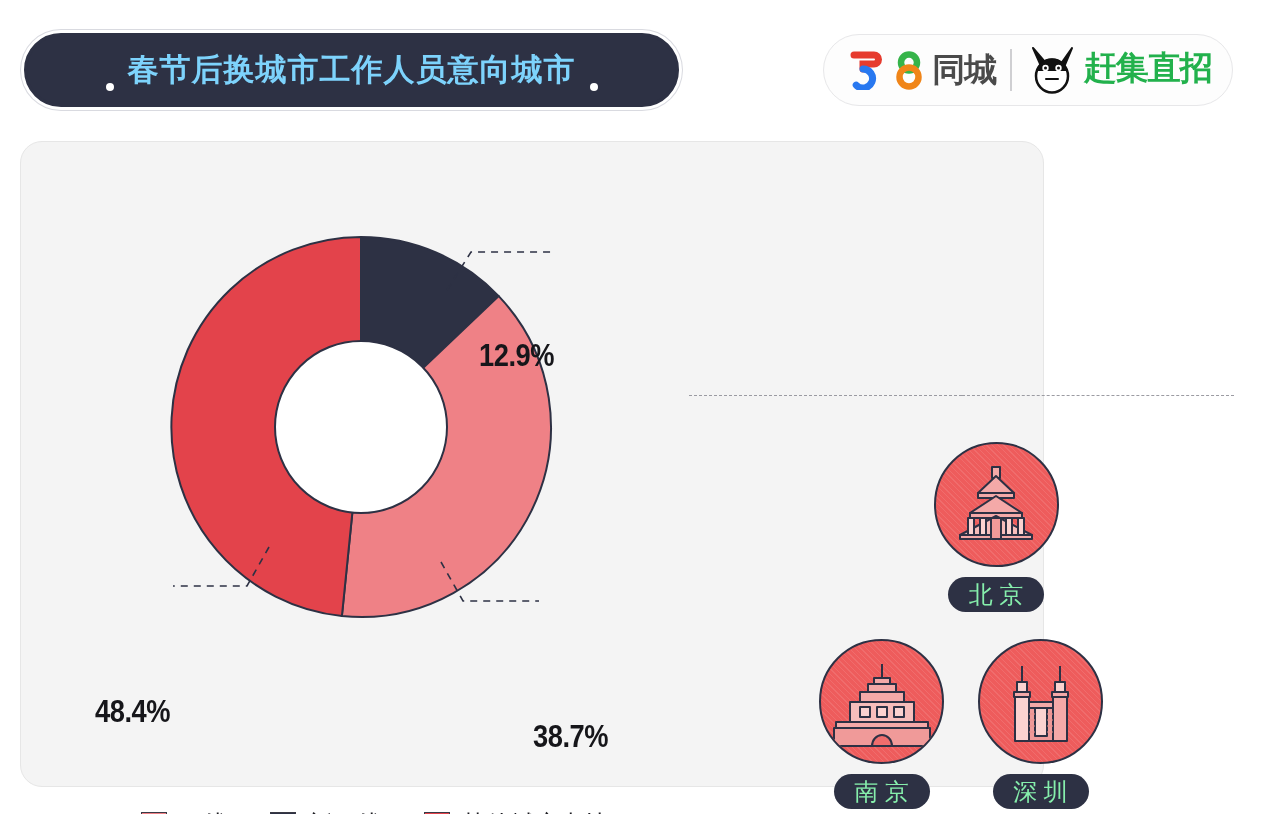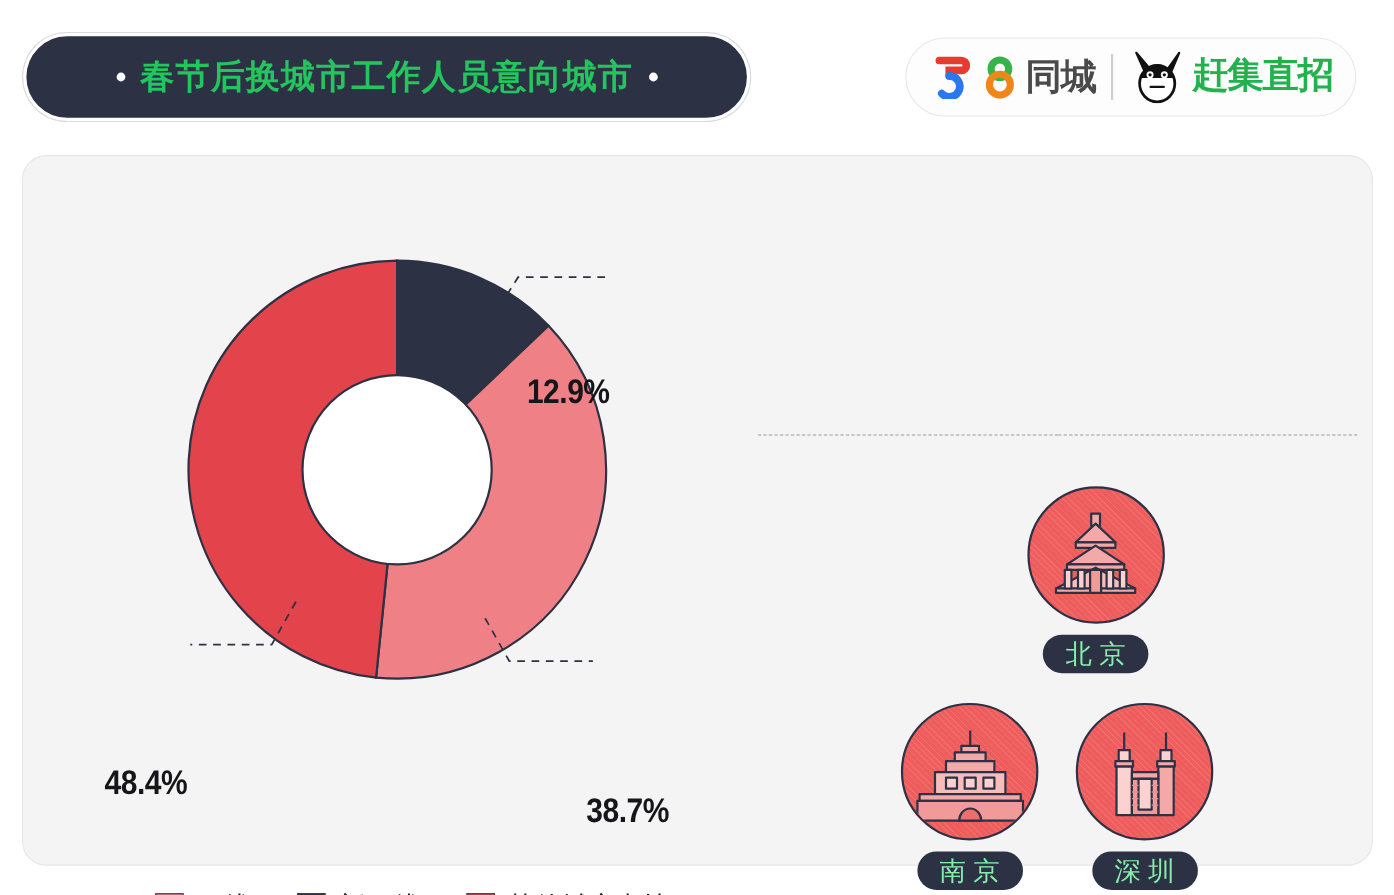--- a/index.html
+++ b/index.html
@@ -15,22 +15,22 @@
   .title-pill {
     position: absolute; left: 24px; top: 33px;
     width: 655px; height: 74px;
     background: #2d3144;
     border: 3px solid #2d3144;
     border-radius: 37px;
     display: flex; align-items: center; justify-content: center;
     box-shadow: 0 0 0 3px #ffffff, 0 0 0 4px #d9dae0;
   }
   .title-pill .inner {
-    display: flex; align-items: center; gap: 14px;
-    color: #22c55e; font-size: 31px; font-weight: bold;
+    display: flex; align-items: flex-end; gap: 14px;
+    color: #7dd3fc; font-size: 31px; font-weight: bold;
     letter-spacing: 1px; white-space: nowrap;
   }
   .dot { width: 8px; height: 8px; border-radius: 50%; background: #ffffff; display:inline-block; }
 
   .logo-pill {
     position: absolute; left: 823px; top: 34px;
     width: 410px; height: 72px;
     background: #fdfdfd;
     border: 1.5px solid #e7e7e9;
     border-radius: 36px;
@@ -42,21 +42,21 @@
   }
   .logo-divider { width: 1.5px; height: 42px; background: #cfcfd2; }
   .logo-right { display: flex; align-items: flex-start; gap: 6px; }
   .logo-txt-ganji {
     font-size: 33px; font-weight: bold; color: #22b14c; letter-spacing: -1px;
   }
 
   
   .card {
     position: absolute; left: 20px; top: 141px;
-    width: 1228px; height: 646px;
+    width: 1024px; height: 646px;
     background: #f4f4f4;
     border: 1px solid #e6e6e6;
     border-radius: 22px;
   }
 
   
   .donut-wrap { position: absolute; left: 130px; top: 75px; width: 420px; height: 420px; }
   .pct {
     position: absolute; font-size: 31px; font-weight: bold;
     color: #16161a; letter-spacing: -0.5px; white-space: nowrap;

